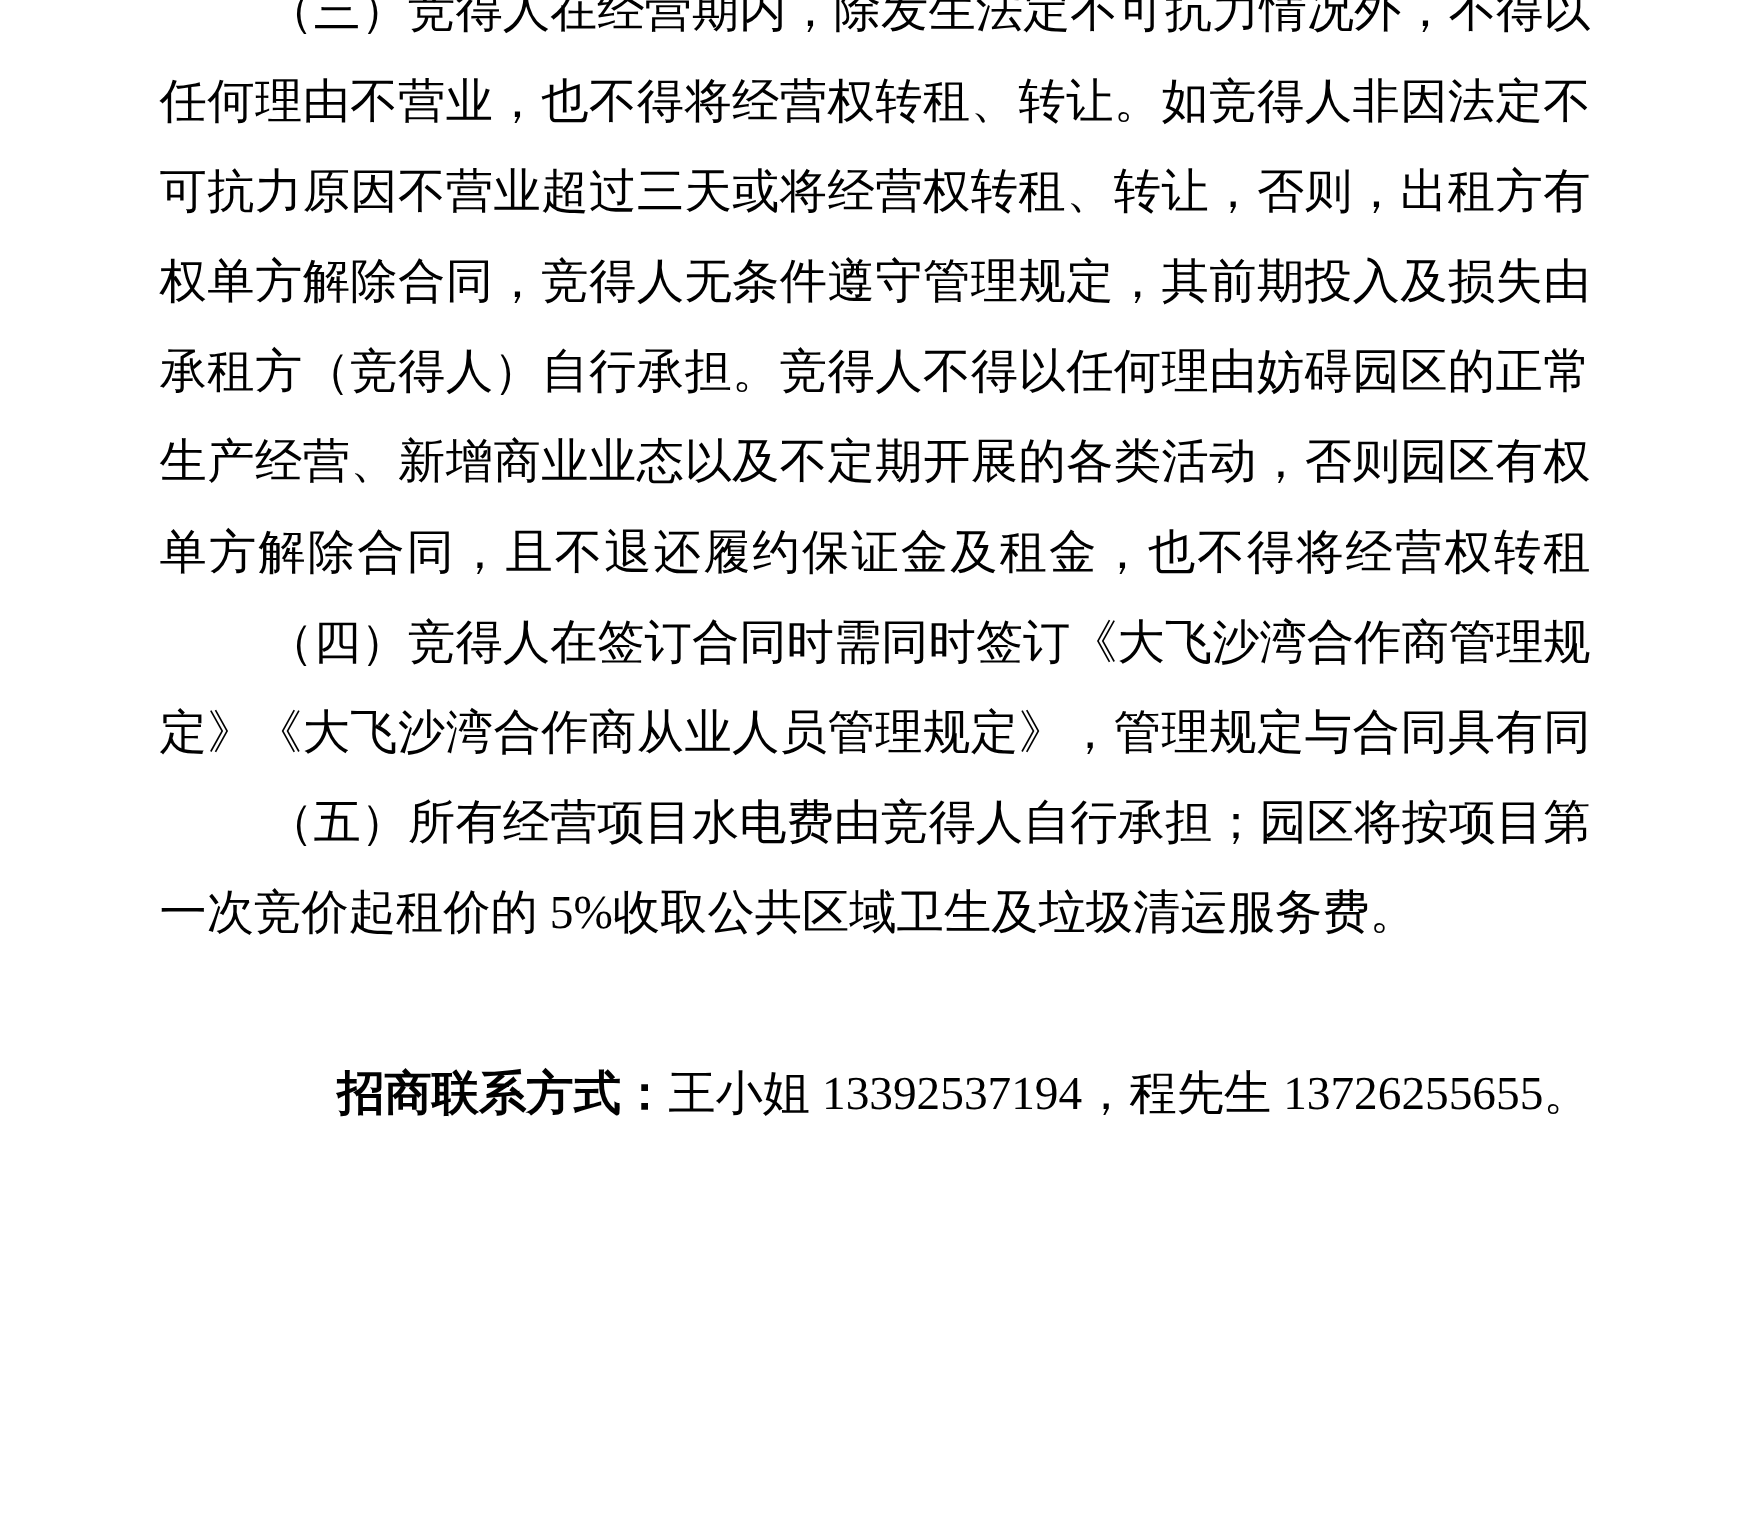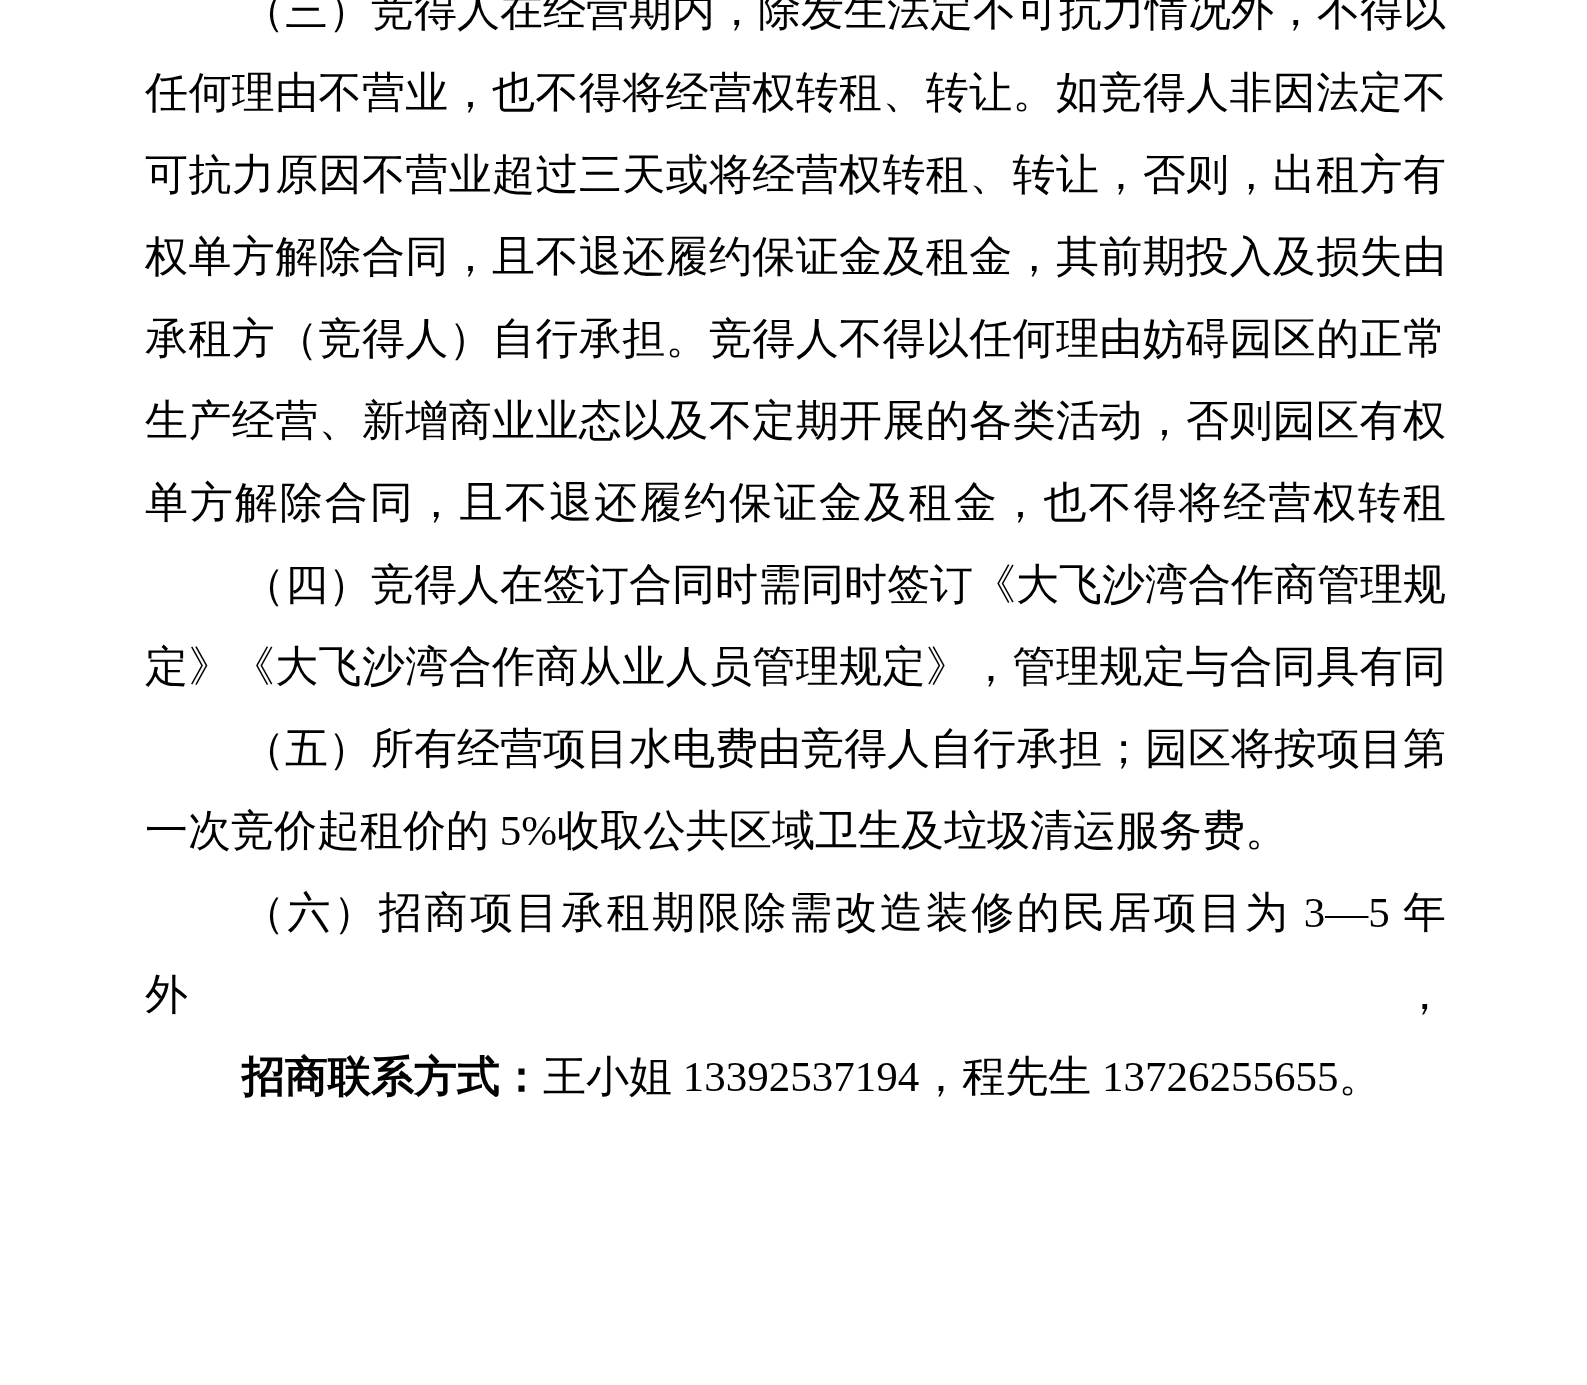--- a/index.html
+++ b/index.html
@@ -36,43 +36,43 @@
     letter-spacing: 0;
     white-space: normal;
     overflow: visible;
   }
   .j {
     text-align: justify;
     text-align-last: justify;
   }
   .indent {
     text-indent: 97px;
+    text-align: right;
   }
   .spacer {
     height: 82px;
   }
   .bold {
     font-weight: bold;
   }
 </style>
 </head>
 <body>
 
 <div class="page">
   <div class="doc">
     <div class="line j indent">（三）竞得人在经营期内，除发生法定不可抗力情况外，不得以</div>
     <div class="line j">任何理由不营业，也不得将经营权转租、转让。如竞得人非因法定不</div>
     <div class="line j">可抗力原因不营业超过三天或将经营权转租、转让，否则，出租方有</div>
-    <div class="line j">权单方解除合同，且不退还履约保证金及租金，其前期投入及损失由</div>
+    <div class="line j">权单方解除合同，竞得人无条件遵守管理规定，其前期投入及损失由</div>
     <div class="line j">承租方（竞得人）自行承担。竞得人不得以任何理由妨碍园区的正常</div>
     <div class="line j">生产经营、新增商业业态以及不定期开展的各类活动，否则园区有权</div>
     <div class="line j">单方解除合同，且不退还履约保证金及租金，也不得将经营权转租</div>
     <div class="line j indent">（四）竞得人在签订合同时需同时签订《大飞沙湾合作商管理规</div>
     <div class="line j">定》《大飞沙湾合作商从业人员管理规定》，管理规定与合同具有同</div>
     <div class="line j indent">（五）所有经营项目水电费由竞得人自行承担；园区将按项目第</div>
     <div class="line">一次竞价起租价的 5%收取公共区域卫生及垃圾清运服务费。</div>
-    <div class="line j indent">（六）招商项目承租期限除需改造装修的民居项目为 3—5 年外，</div>
     <div class="line spacer"></div>
     <div class="line indent">
       <span class="bold">招商联系方式：</span><span>王小姐 13392537194，程先生 13726255655。</span>
     </div>
   </div>
 </div>
 
 </body></html>

